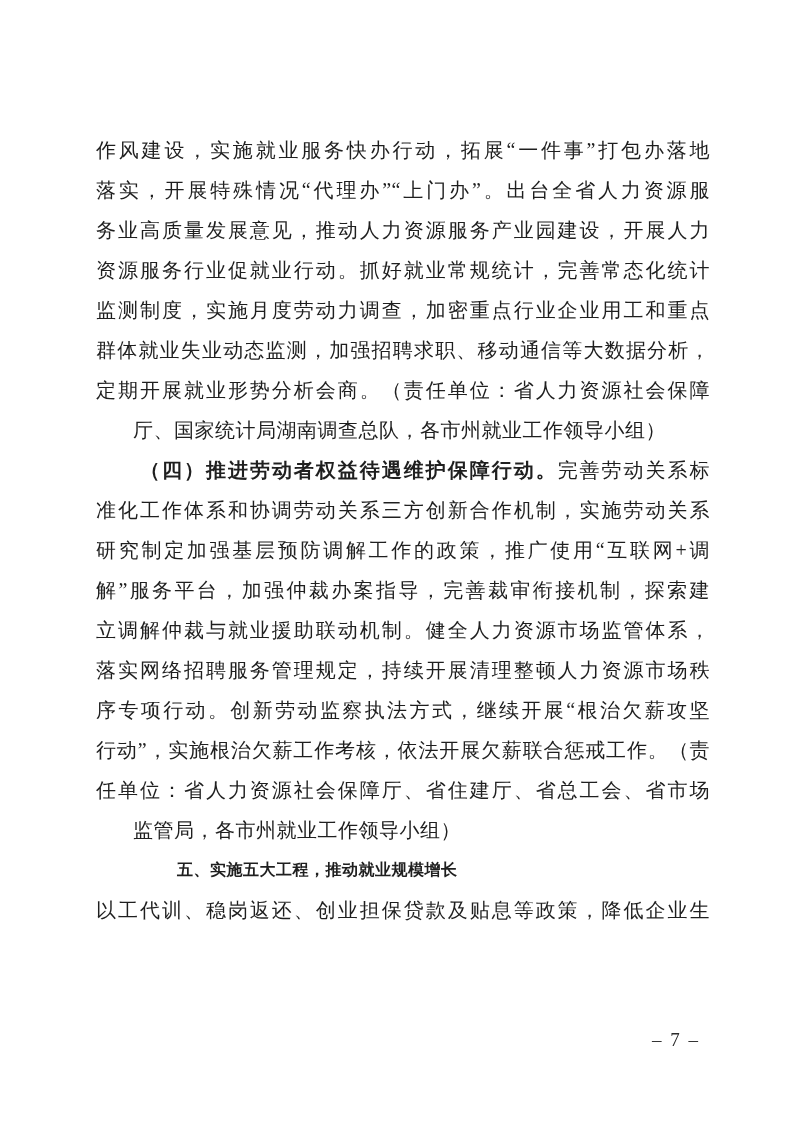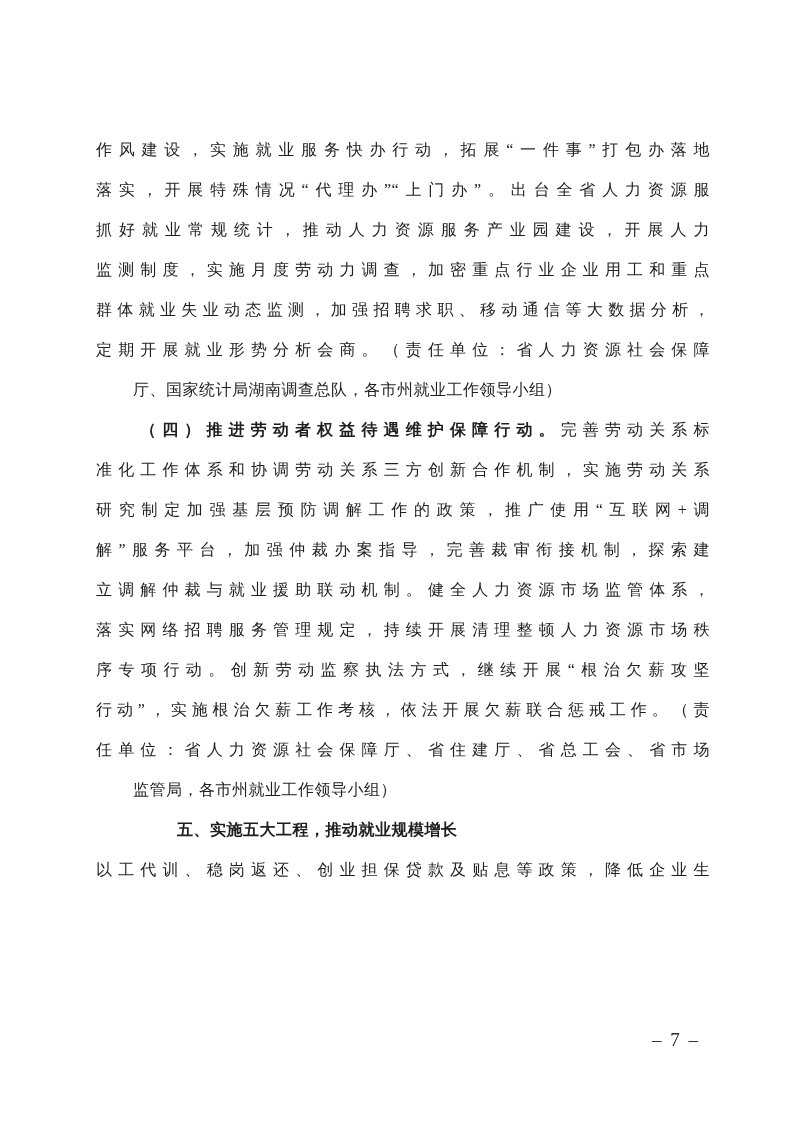--- a/index.html
+++ b/index.html
@@ -16,21 +16,21 @@
     font-family: "Liberation Serif", serif;
     color: #1f1f1f;
   }
   .body-text {
     position: absolute;
     left: 96px;
     top: 130px;
     width: 614px;
   }
   .line {
-    font-size: 16px;
+    font-size: 20px;
     line-height: 40px;
     height: 40px;
     text-align: justify;
     text-justify: inter-character;
     letter-spacing: 0.5px;
     white-space: normal;
   }
   .line.fill { text-align-last: justify; }
   .line.end  { text-align-last: left; margin-left: 37px; }
   .line.indent { text-indent: 44px; }
@@ -52,21 +52,22 @@
     letter-spacing: 2px;
   }
 </style>
 </head>
 <body>
 
 <div class="page">
   <main class="body-text">
       <div class="line body fill"><span class="seg">作风建设，实施就业服务快办行动，拓展“一件事”打包办落地</span></div>
       <div class="line body fill"><span class="seg">落实，开展特殊情况“代理办”“上门办”。出台全省人力资源服</span></div>
-      <div class="line body fill"><span class="seg">抓好就业常规统计，推动人力资源服务产业园建设，开展人力</span></div>
+      <div class="line body fill"><span class="seg">务业高质量发展意见，推动人力资源服务产业园建设，开展人力</span></div>
+      <div class="line body fill"><span class="seg">资源服务行业促就业行动。抓好就业常规统计，完善常态化统计</span></div>
       <div class="line body fill"><span class="seg">监测制度，实施月度劳动力调查，加密重点行业企业用工和重点</span></div>
       <div class="line body fill"><span class="seg">群体就业失业动态监测，加强招聘求职、移动通信等大数据分析，</span></div>
       <div class="line body fill"><span class="seg">定期开展就业形势分析会商。（责任单位：省人力资源社会保障</span></div>
       <div class="line body end"><span class="seg">厅、国家统计局湖南调查总队，各市州就业工作领导小组）</span></div>
       <div class="line body indent fill"><span class="seg bold">（四）推进劳动者权益待遇维护保障行动。</span><span class="seg">完善劳动关系标</span></div>
       <div class="line body fill"><span class="seg">准化工作体系和协调劳动关系三方创新合作机制，实施劳动关系</span></div>
       <div class="line body fill"><span class="seg">研究制定加强基层预防调解工作的政策，推广使用“互联网+调</span></div>
       <div class="line body fill"><span class="seg">解”服务平台，加强仲裁办案指导，完善裁审衔接机制，探索建</span></div>
       <div class="line body fill"><span class="seg">立调解仲裁与就业援助联动机制。健全人力资源市场监管体系，</span></div>
       <div class="line body fill"><span class="seg">落实网络招聘服务管理规定，持续开展清理整顿人力资源市场秩</span></div>

